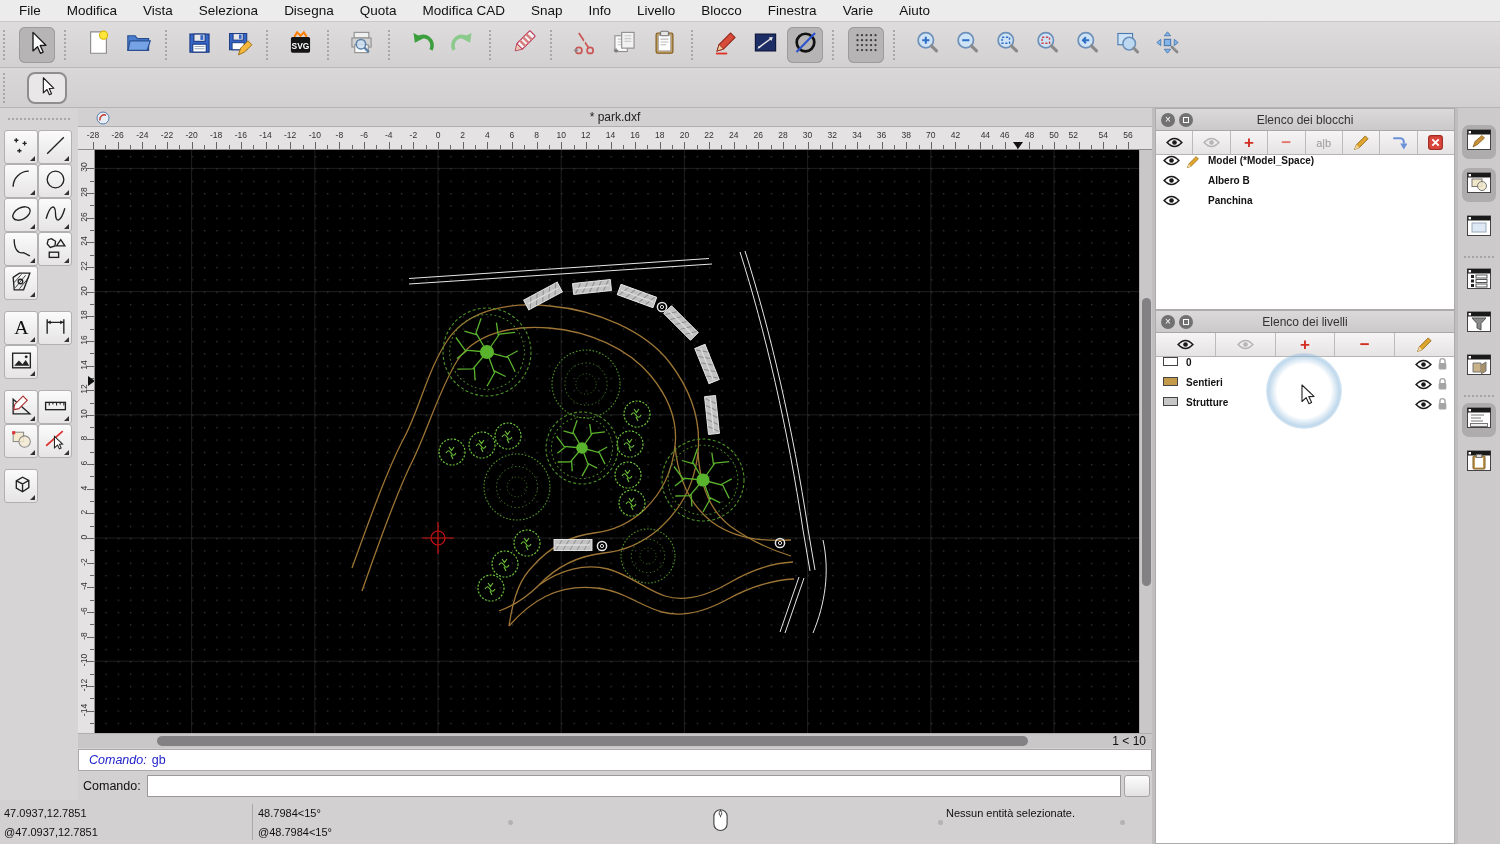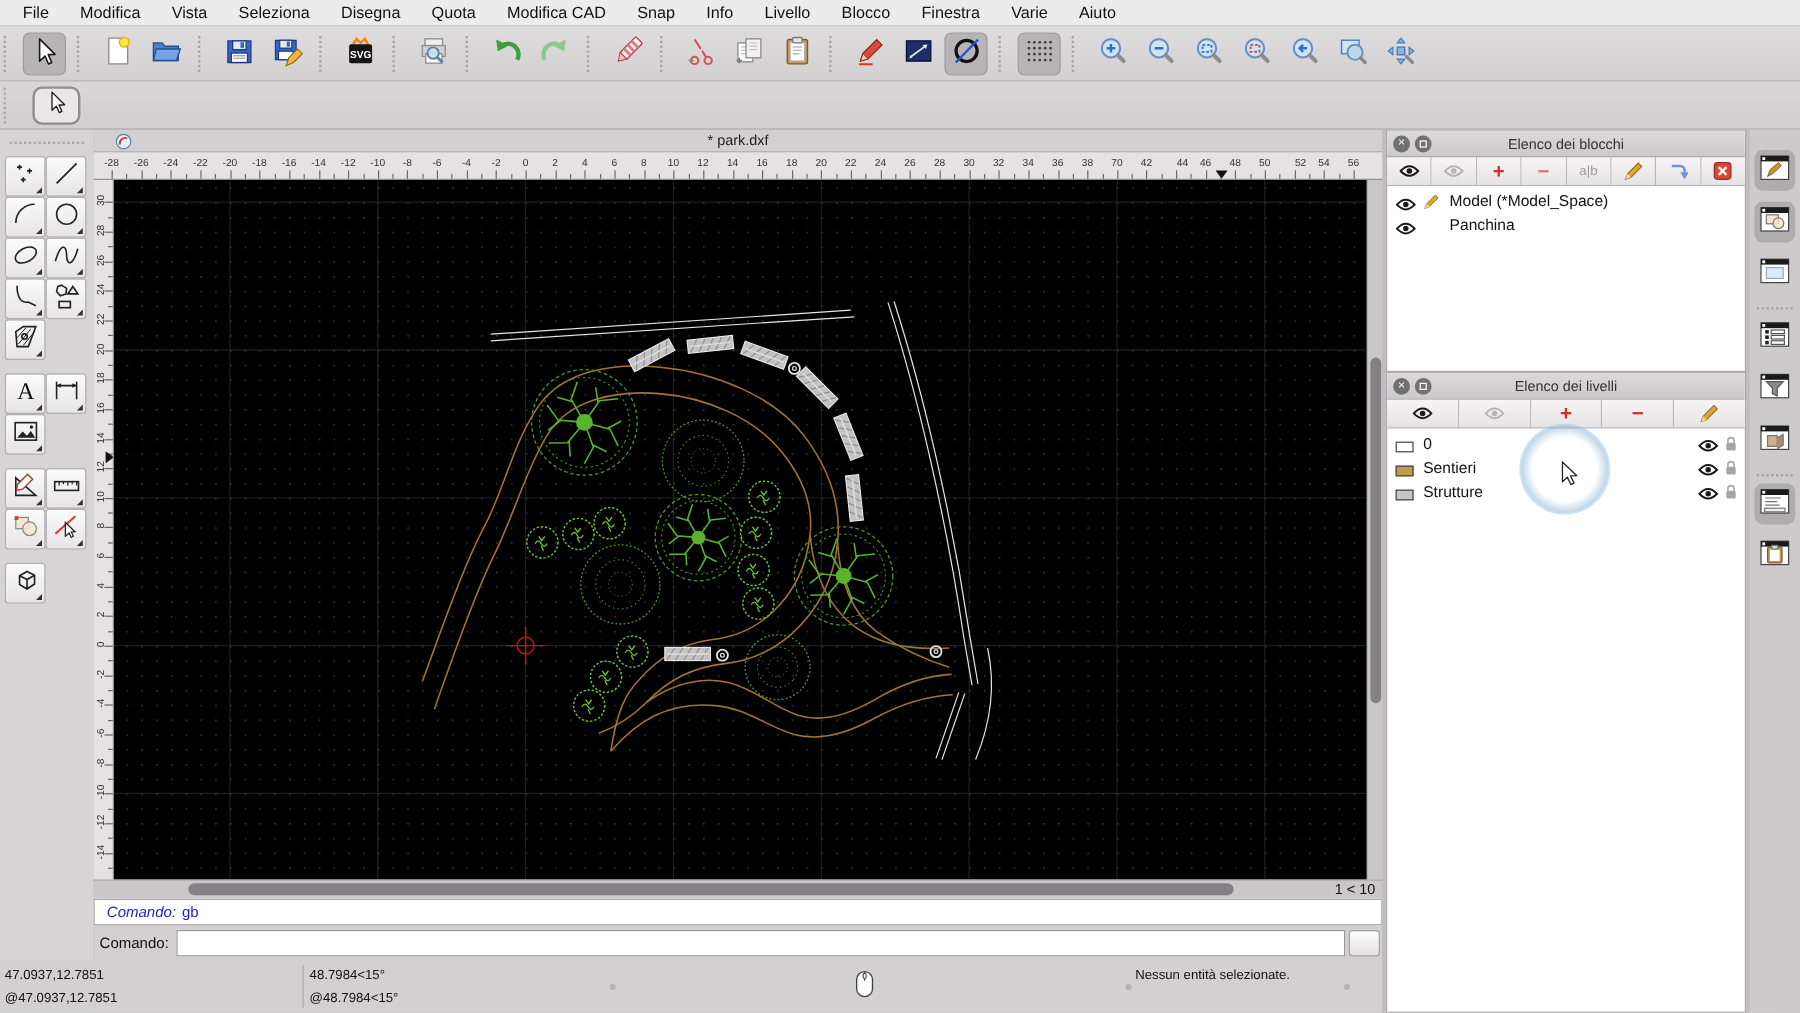--- a/index.html
+++ b/index.html
@@ -74,21 +74,21 @@
   .pbtn{position:absolute;top:4px;width:14px;height:14px;border-radius:50%;background:#717171;color:#fff;
     display:flex;align-items:center;justify-content:center;font-size:10px;line-height:14px;}
   .pbtn .sq{width:6px;height:6px;border:1.2px solid #fff;}
   .panel-tools{display:flex;height:24px;background:#e9e7e8;border-bottom:1px solid #b5b3b4;}
   .ptool{flex:1;border-right:1px solid #bcbabb;background:linear-gradient(#f6f4f5,#e5e3e4);
     display:flex;align-items:center;justify-content:center;font-size:12px;}
   .ptool:last-child{border-right:none;}
   .ptool .plus{color:#d22d22;font-size:17px;font-weight:bold;line-height:17px;}
   .ptool .minus{color:#e2746c;font-size:17px;font-weight:bold;line-height:15px;}
   .ptool .ab{color:#999;font-size:11px;}
-  .list-row{height:20px;display:flex;align-items:flex-end;font-size:13px;color:#111;position:relative;}
+  .list-row{height:20px;display:flex;align-items:flex-start;font-size:10px;color:#111;position:relative;font-weight:bold;}
   .list-row.selected{background:#1661d8;color:#fff;}
   .lr-eye{width:17px;height:11px;margin-left:7px;flex:none;}
   .lr-pencil{width:14px;height:14px;margin-left:6px;flex:none;}
   .lr-name{margin-left:8px;flex:1;overflow:hidden;white-space:nowrap;}
   .lr-swatch{width:15px;height:9px;margin-left:7px;border:1px solid #444;flex:none;}
   .lr-right{position:absolute;right:6px;display:flex;align-items:center;gap:5px;}
   .lr-right .lk{width:11px;height:14px;}
   
   #dockstrip{position:absolute;left:1458px;top:108px;width:42px;height:736px;background:#cccacb;}
   .dock-btn{position:absolute;left:4px;width:34px;height:34px;border-radius:7px;display:flex;align-items:center;justify-content:center;}
@@ -608,21 +608,21 @@
     <span class="rtick" style="left:914.4px;top:18px;width:1px;height:5px"></span>
     <span class="rl" style="left:916.7px;top:3px;width:20px;text-align:center">46</span>
     <span class="rtick" style="left:926.7px;top:15px;width:1px;height:8px"></span>
     <span class="rtick" style="left:939.0px;top:18px;width:1px;height:5px"></span>
     <span class="rl" style="left:941.4px;top:3px;width:20px;text-align:center">48</span>
     <span class="rtick" style="left:951.4px;top:15px;width:1px;height:8px"></span>
     <span class="rtick" style="left:963.7px;top:18px;width:1px;height:5px"></span>
     <span class="rl" style="left:966.0px;top:3px;width:20px;text-align:center">50</span>
     <span class="rtick" style="left:976.0px;top:15px;width:1px;height:8px"></span>
     <span class="rtick" style="left:988.3px;top:18px;width:1px;height:5px"></span>
-    <span class="rl" style="left:990.6px;top:3px;width:20px;text-align:right">52</span>
+    <span class="rl" style="left:990.6px;top:3px;width:20px;text-align:left">52</span>
     <span class="rtick" style="left:1000.6px;top:15px;width:1px;height:8px"></span>
     <span class="rtick" style="left:1013.0px;top:18px;width:1px;height:5px"></span>
     <span class="rl" style="left:1015.3px;top:3px;width:20px;text-align:center">54</span>
     <span class="rtick" style="left:1025.3px;top:15px;width:1px;height:8px"></span>
     <span class="rtick" style="left:1037.6px;top:18px;width:1px;height:5px"></span>
     <span class="rl" style="left:1039.9px;top:3px;width:20px;text-align:center">56</span>
     <span class="rtick" style="left:1049.9px;top:15px;width:1px;height:8px"></span>
     <span id="hmarker" style="left:935.2px;top:15px"></span>
   </div>
 <div id="vruler">
@@ -1031,20 +1031,28 @@
             <path d="M1.5,14.5 L3.2,10.2 5.8,12.9 Z" fill="#f2d9a2"></path>
           </svg></span>
    <span class="lr-name">Model (*Model_Space)</span>
   </div>
       <div class="list-row">
    <span class="lr-eye"><svg viewBox="0 0 17 11" xmlns="http://www.w3.org/2000/svg">
             <path d="M1.2,5.5 Q8.5,-2.5 15.8,5.5 Q8.5,13.5 1.2,5.5 Z" fill="none" stroke="#1a1a1a" stroke-width="1.7"></path>
             <circle cx="8.5" cy="5.5" r="2.3" fill="#1a1a1a"></circle>
           </svg></span>
    <span class="lr-pencil"></span>
+   <span class="lr-name">Albero B</span>
+  </div>
+      <div class="list-row">
+   <span class="lr-eye"><svg viewBox="0 0 17 11" xmlns="http://www.w3.org/2000/svg">
+            <path d="M1.2,5.5 Q8.5,-2.5 15.8,5.5 Q8.5,13.5 1.2,5.5 Z" fill="none" stroke="#1a1a1a" stroke-width="1.7"></path>
+            <circle cx="8.5" cy="5.5" r="2.3" fill="#1a1a1a"></circle>
+          </svg></span>
+   <span class="lr-pencil"></span>
    <span class="lr-name">Panchina</span>
   </div>
     </div>
 </div>
 
 <div class="panel" id="layers-panel" style="top:310px;height:534px">
   <div class="panel-title">
     <div class="pbtn" style="left:5px">×</div>
     <div class="pbtn" style="left:23px">
         <span class="sq"></span>

